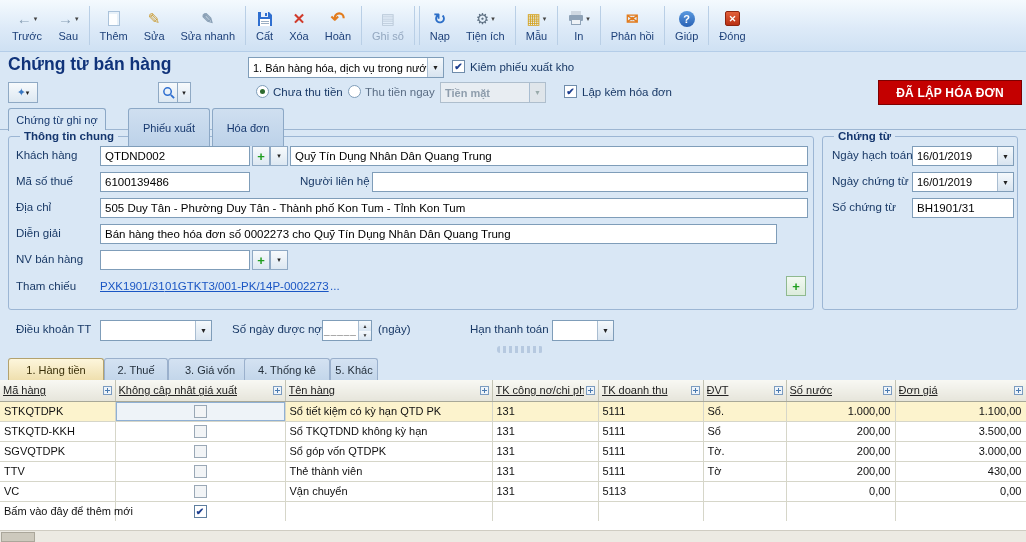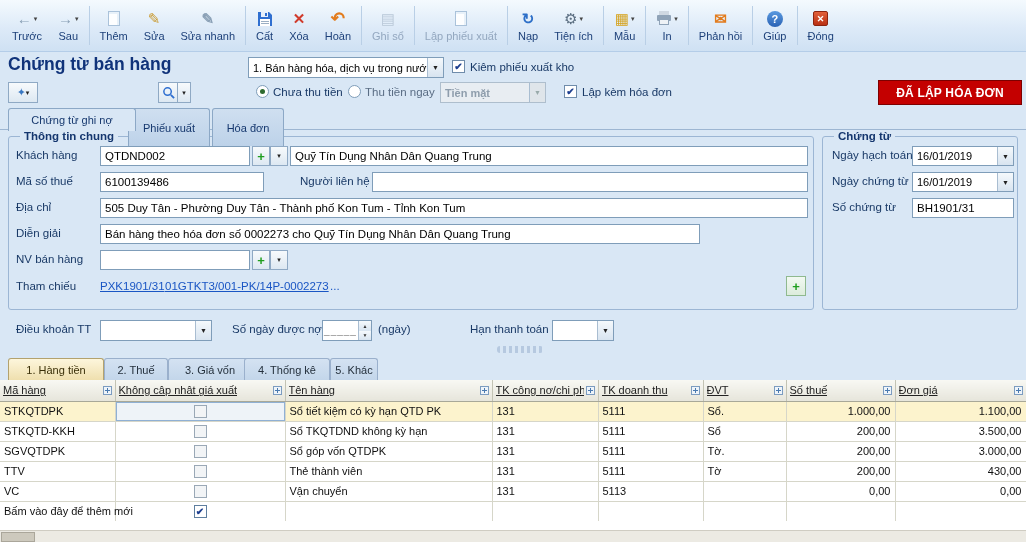--- a/index.html
+++ b/index.html
@@ -190,26 +190,20 @@
       <span class="tb-lbl">Hoàn</span>
     </div>
     <div class="tb-sep"></div>
     <div class="tb-item">
       <span class="tb-top">
           <span class="ic c-pale">▤</span>
         </span>
       <span class="tb-lbl dis">Ghi sổ</span>
     </div>
     <div class="tb-sep"></div>
-    <div class="tb-item">
-      <span class="tb-top">
-          <span class="pg"></span>
-        </span>
-      <span class="tb-lbl dis">Lập phiếu xuất</span>
-    </div>
     <div class="tb-sep"></div>
     <div class="tb-item">
       <span class="tb-top">
           <span class="ic c-blue">↻</span>
         </span>
       <span class="tb-lbl">Nạp</span>
     </div>
     <div class="tb-item">
       <span class="tb-top">
           <span class="ic c-slate">⚙</span>
@@ -297,21 +291,21 @@
   </div>
 
   <span class="cbx" style="left:564px;top:85px">
       <span class="tick">✔</span>
     </span>
   <span class="lbl" style="left:582px;top:86px">Lập kèm hóa đơn</span>
 
   <div class="badge">ĐÃ LẬP HÓA ĐƠN</div>
 
   <div class="content-line"></div>
-  <div class="dtab active" style="left:8px;width:128px">
+  <div class="dtab active" style="left:8px;width:98px">
     <span>Chứng từ ghi nợ</span>
   </div>
   <div class="dtab" style="left:128px;width:82px">
     <span>Phiếu xuất</span>
   </div>
   <div class="dtab" style="left:212px;width:72px">
     <span>Hóa đơn</span>
   </div>
 
   <div class="gbox" style="left:8px;top:136px;width:806px;height:174px"></div>
@@ -321,29 +315,29 @@
   <div class="tb" style="left:100px;top:146px;width:150px">QTDND002</div>
   <div class="mini" style="left:252px;top:146px">
       <span class="plus">+</span>
     </div>
   <div class="mini" style="left:270px;top:146px">
       <span class="dd7">▾</span>
     </div>
   <div class="tb" style="left:290px;top:146px;width:518px">Quỹ Tín Dụng Nhân Dân Quang Trung</div>
 
   <span class="lbl" style="left:16px;top:175px">Mã số thuế</span>
-  <div class="tb" style="left:100px;top:172px;width:164px">6100139486</div>
+  <div class="tb" style="left:100px;top:172px;width:150px">6100139486</div>
   <span class="lbl" style="left:300px;top:175px">Người liên hệ</span>
   <div class="tb" style="left:372px;top:172px;width:436px"></div>
 
   <span class="lbl" style="left:16px;top:201px">Địa chỉ</span>
   <div class="tb" style="left:100px;top:198px;width:708px">505 Duy Tân - Phường Duy Tân - Thành phố Kon Tum - Tỉnh Kon Tum</div>
 
   <span class="lbl" style="left:16px;top:227px">Diễn giải</span>
-  <div class="tb" style="left:100px;top:224px;width:600px">Bán hàng theo hóa đơn số 0002273 cho Quỹ Tín Dụng Nhân Dân Quang Trung</div>
+  <div class="tb" style="left:100px;top:224px;width:677px">Bán hàng theo hóa đơn số 0002273 cho Quỹ Tín Dụng Nhân Dân Quang Trung</div>
 
   <span class="lbl" style="left:16px;top:253px">NV bán hàng</span>
   <div class="tb" style="left:100px;top:250px;width:150px"></div>
   <div class="mini" style="left:252px;top:250px">
       <span class="plus">+</span>
     </div>
   <div class="mini" style="left:270px;top:250px">
       <span class="dd7">▾</span>
     </div>
 
@@ -480,21 +474,21 @@
                 <span class="ht">ĐVT</span>
                 <svg width="9" height="9">
                   <rect x="0.5" y="0.5" width="8" height="8" fill="#eef4fa" stroke="#7c9cc0"></rect>
                   <line x1="4.5" y1="2" x2="4.5" y2="7" stroke="#4a7ab0"></line>
                   <line x1="2" y1="4.5" x2="7" y2="4.5" stroke="#4a7ab0"></line>
                 </svg>
               </span>
             </th>
           <th>
               <span class="hcell">
-                <span class="ht">Số thuế</span>
+                <span class="ht">Số nước</span>
                 <svg width="9" height="9">
                   <rect x="0.5" y="0.5" width="8" height="8" fill="#eef4fa" stroke="#7c9cc0"></rect>
                   <line x1="4.5" y1="2" x2="4.5" y2="7" stroke="#4a7ab0"></line>
                   <line x1="2" y1="4.5" x2="7" y2="4.5" stroke="#4a7ab0"></line>
                 </svg>
               </span>
             </th>
           <th>
               <span class="hcell">
                 <span class="ht">Đơn giá</span>

